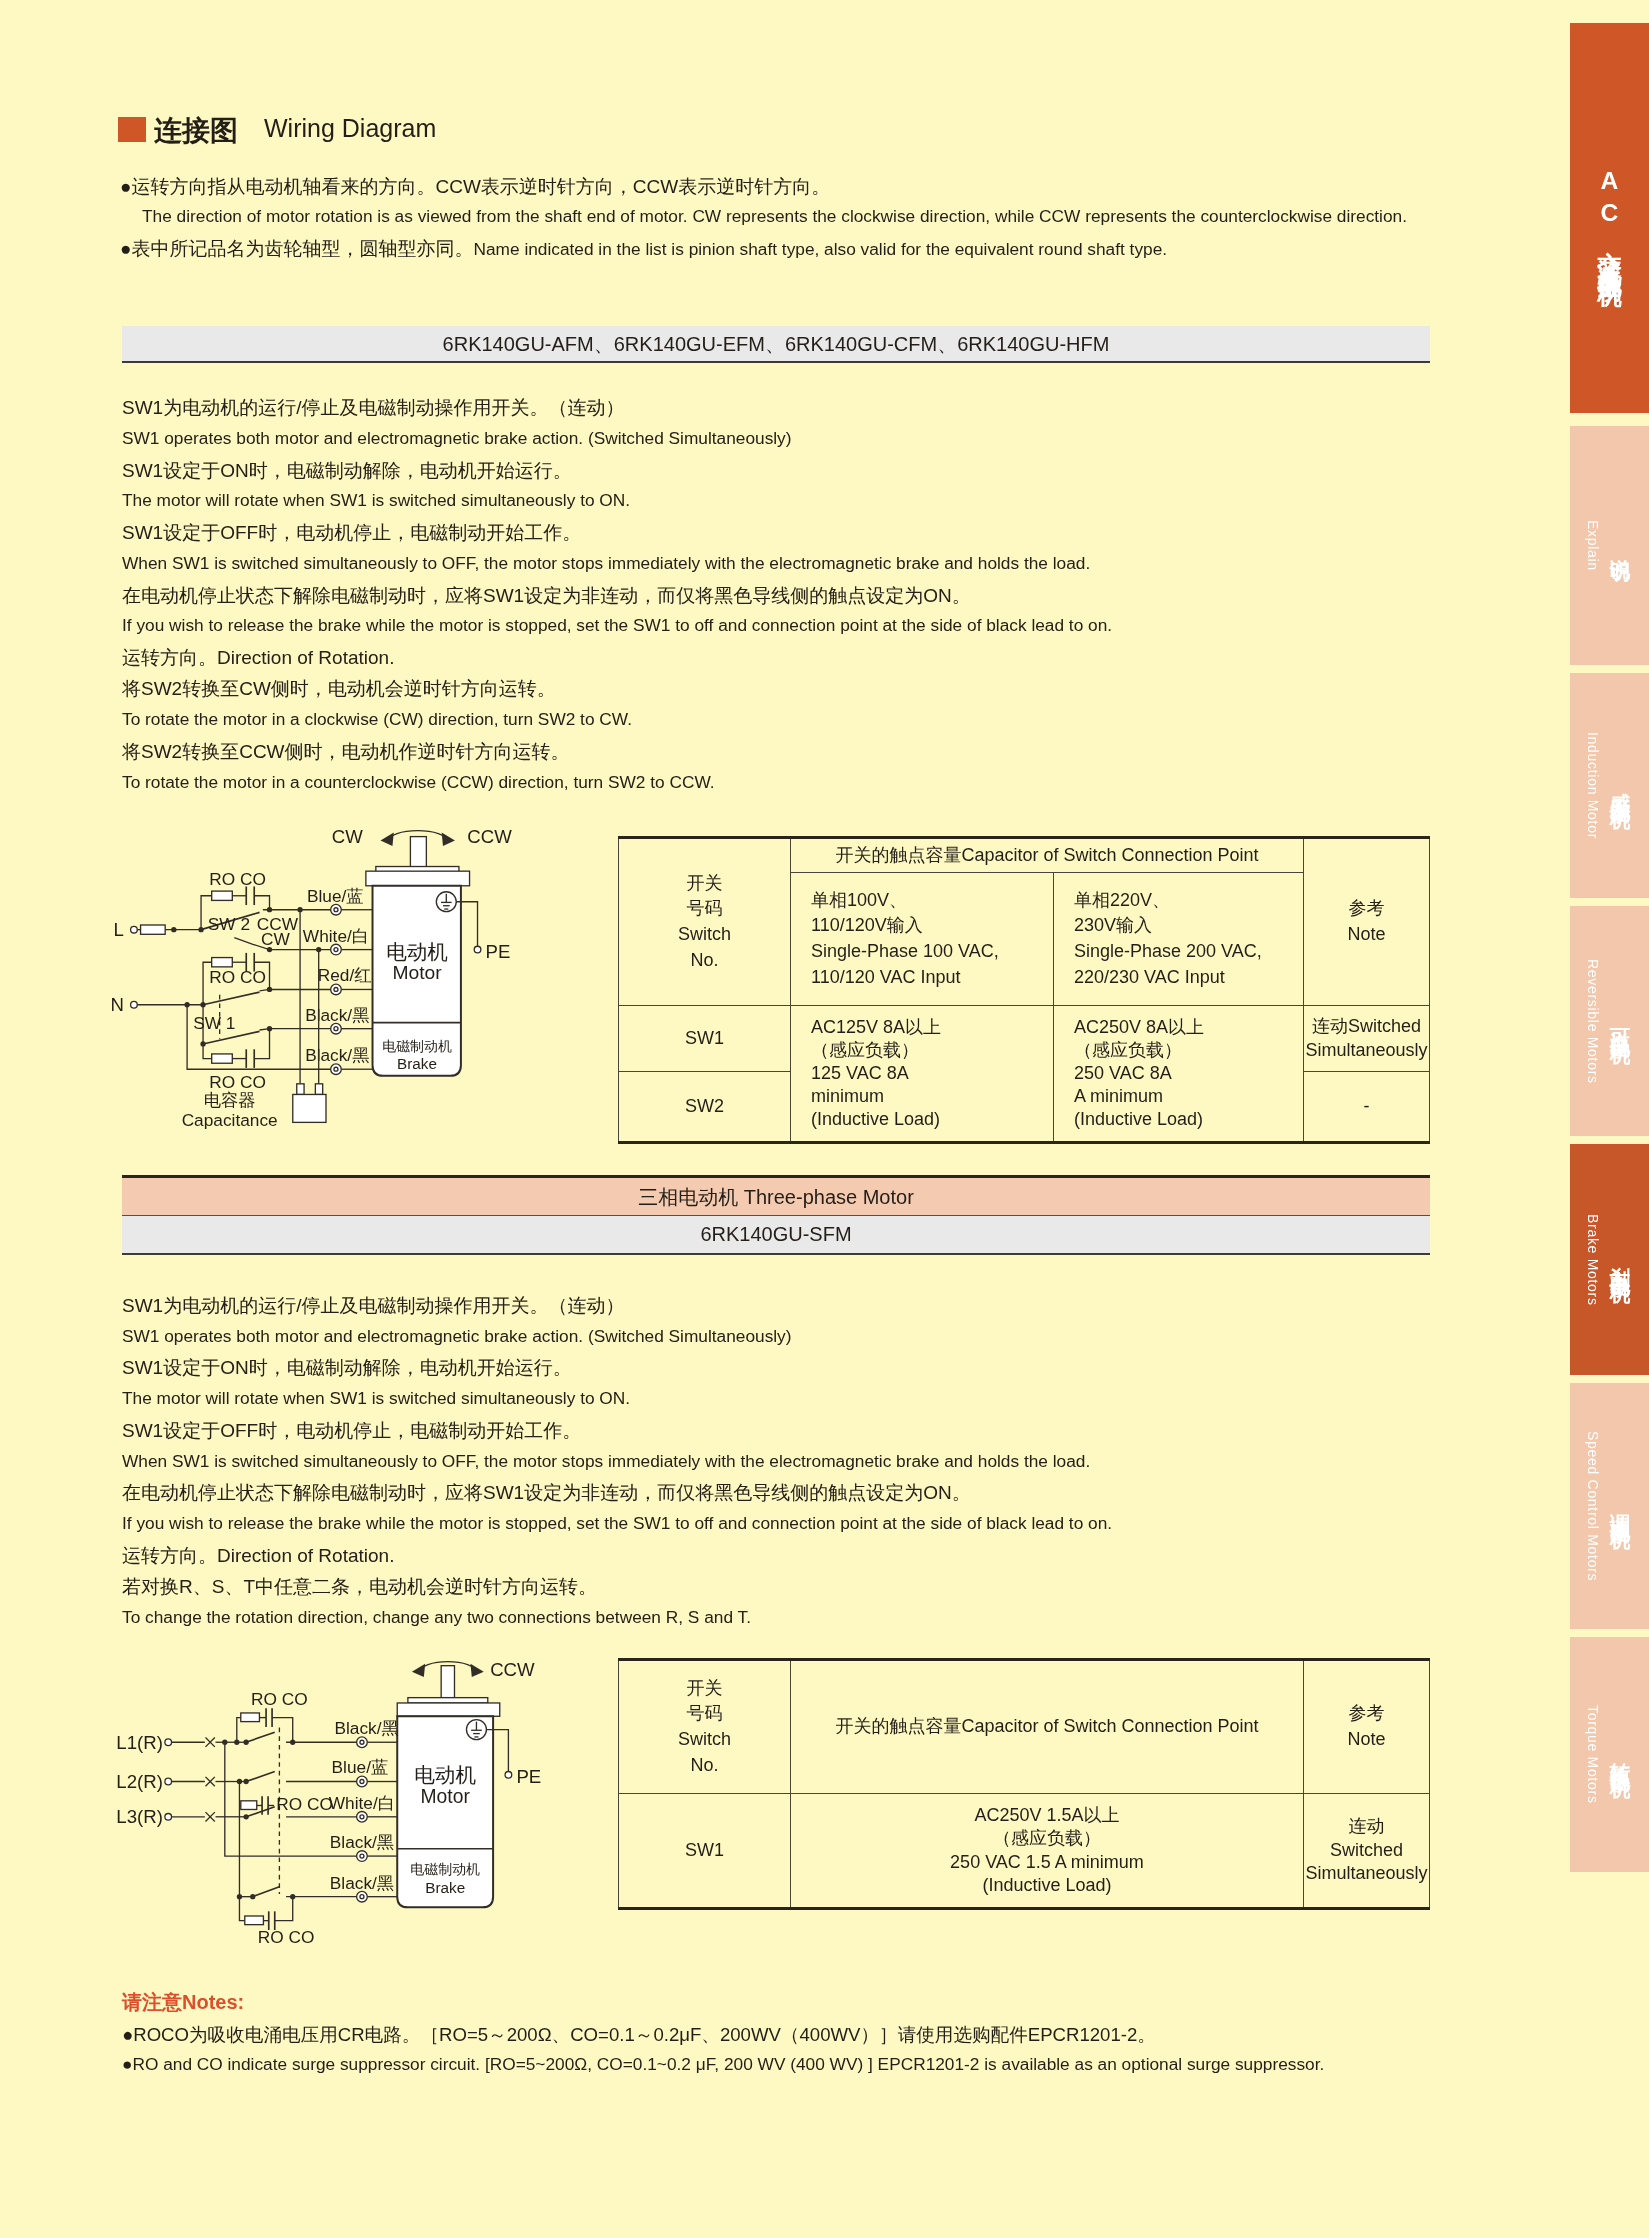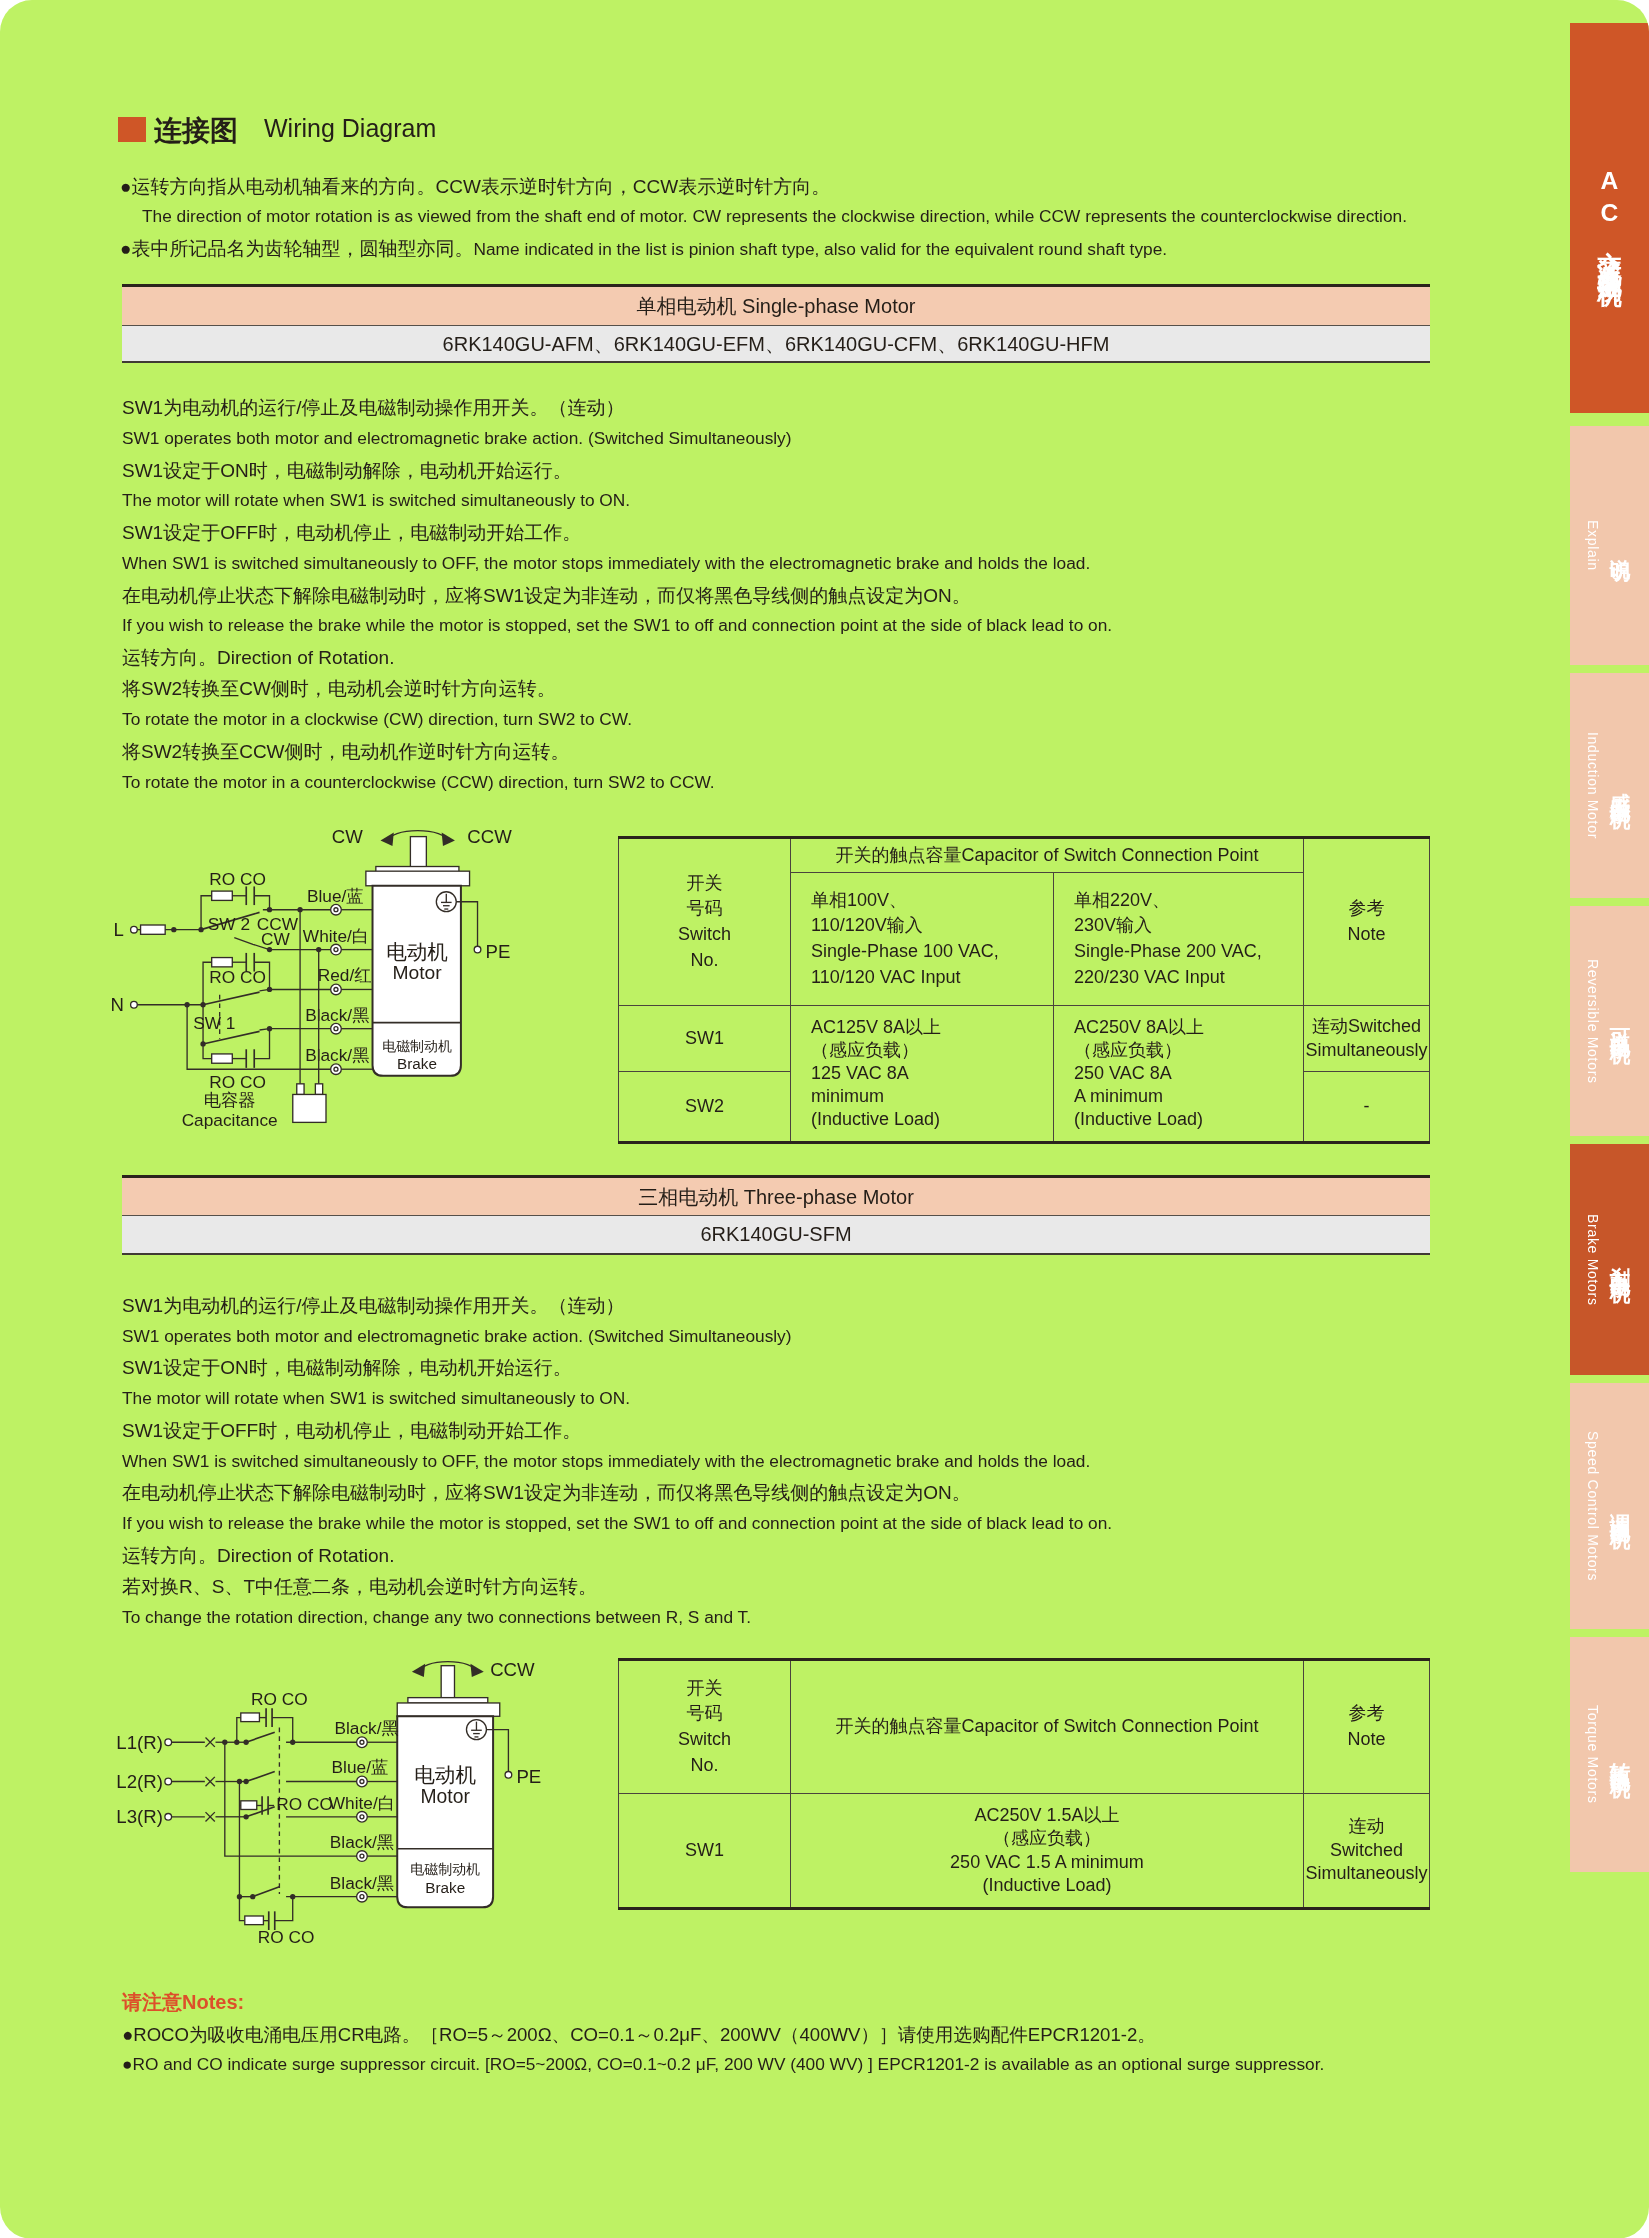--- a/index.html
+++ b/index.html
@@ -1,17 +1,17 @@
 <!DOCTYPE html>
 <html style="font-size:10.6px"><head>
 <meta charset="utf-8">
 <style>
   html,body{margin:0;padding:0;background:#ffffff;}
-  .page{position:relative;width:1649px;height:2239px;background:#bef264;overflow:hidden;
-        font-family:"Liberation Sans","DejaVu Sans",sans-serif;color:#262019;border-radius:32px;}
+  .page{position:relative;width:1649px;height:2239px;background:#fef9c3;overflow:hidden;
+        font-family:"Liberation Sans","DejaVu Sans",sans-serif;color:#262019;}
   .abs{position:absolute;}
   
   .title-square{position:absolute;left:118px;top:117px;width:28px;height:25px;background:#cf5627;}
   .title-zh{position:absolute;left:154px;top:112px;font-size:28px;font-weight:bold;color:#241e18;}
   .title-en{position:absolute;left:264px;top:114px;font-size:25px;color:#241e18;}
   
   .b-zh{font-size:19px;color:#241e18;}
   .b-en{font-size:17.3px;color:#241e18;}
   
   .band{position:absolute;left:122px;width:1308px;box-sizing:border-box;text-align:center;}
@@ -56,21 +56,20 @@
 <div class="page">
 
   <div class="title-square"></div>
   <div class="title-zh">连接图</div>
   <div class="title-en">Wiring Diagram</div>
 
   <div class="abs b-zh" style="left:120px;top:174px;">●运转方向指从电动机轴看来的方向。CCW表示逆时针方向，CCW表示逆时针方向。</div>
   <div class="abs" style="left:120px;top:236px;"><span class="b-zh">●表中所记品名为齿轮轴型，圆轴型亦同。</span><span class="b-en">Name indicated in the list is pinion shaft type, also valid for the equivalent round shaft type.</span></div>
   <div class="abs b-en" style="left:142px;top:206px;">The direction of motor rotation is as viewed from the shaft end of motor. CW represents the clockwise direction, while CCW represents the counterclockwise direction.</div>
 
-  <div class="band peach" style="top:284px;height:42px;line-height:39px;"><span>单相电动机 Single-phase Motor</span></div>
   <div class="band gray" style="top:326px;height:37px;line-height:36px;"><span>6RK140GU-AFM、6RK140GU-EFM、6RK140GU-CFM、6RK140GU-HFM</span></div>
 
   <div class="pline pzh" style="top:395px;">SW1为电动机的运行/停止及电磁制动操作用开关。（连动）</div>
   <div class="pline pen" style="top:428px;">SW1 operates both motor and electromagnetic brake action. (Switched Simultaneously)</div>
   <div class="pline pzh" style="top:458px;">SW1设定于ON时，电磁制动解除，电动机开始运行。</div>
   <div class="pline pen" style="top:490px;">The motor will rotate when SW1 is switched simultaneously to ON.</div>
   <div class="pline pzh" style="top:520px;">SW1设定于OFF时，电动机停止，电磁制动开始工作。</div>
   <div class="pline pen" style="top:553px;">When SW1 is switched simultaneously to OFF, the motor stops immediately with the electromagnetic brake and holds the load.</div>
   <div class="pline pzh" style="top:583px;">在电动机停止状态下解除电磁制动时，应将SW1设定为非连动，而仅将黑色导线侧的触点设定为ON。</div>
   <div class="pline pen" style="top:615px;">If you wish to release the brake while the motor is stopped, set the SW1 to off and connection point at the side of black lead to on.</div>

